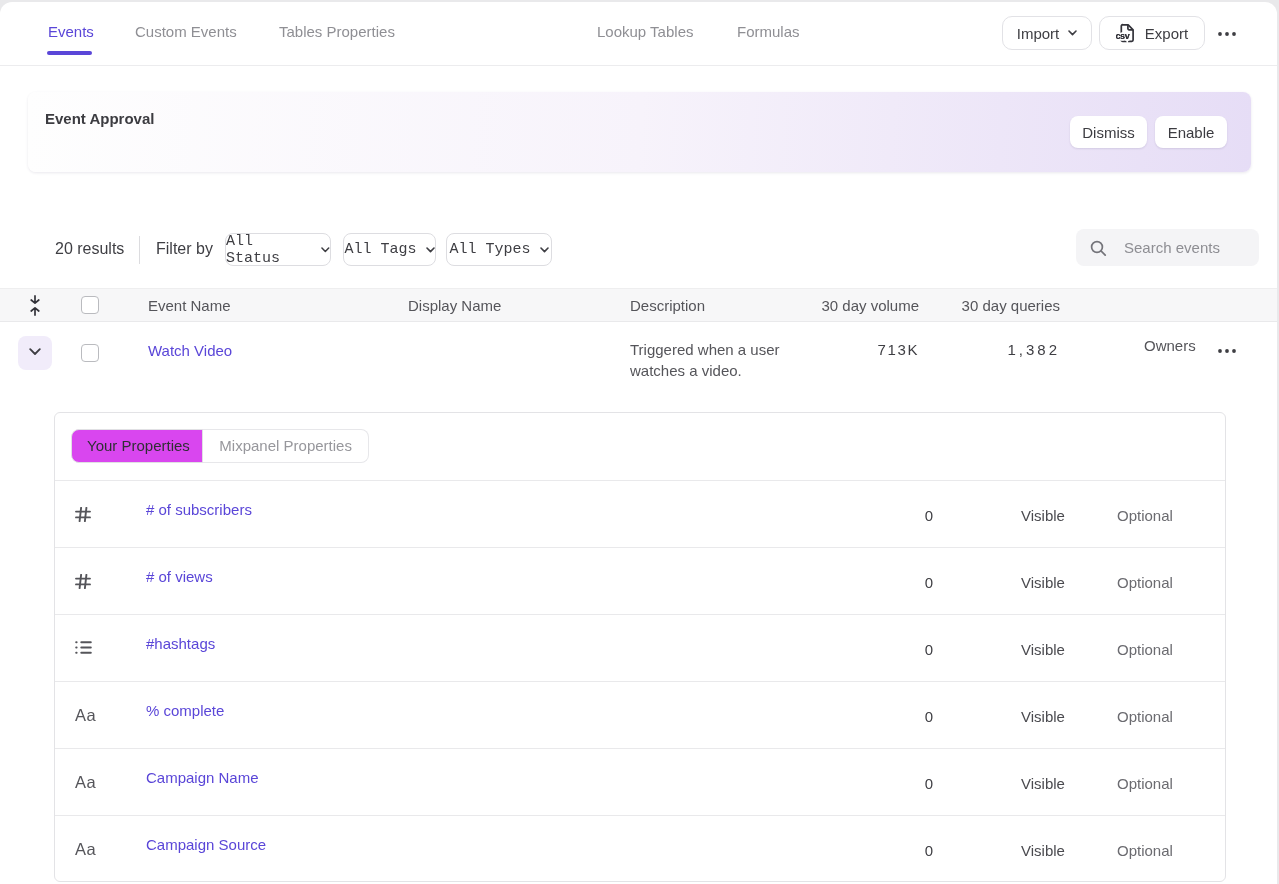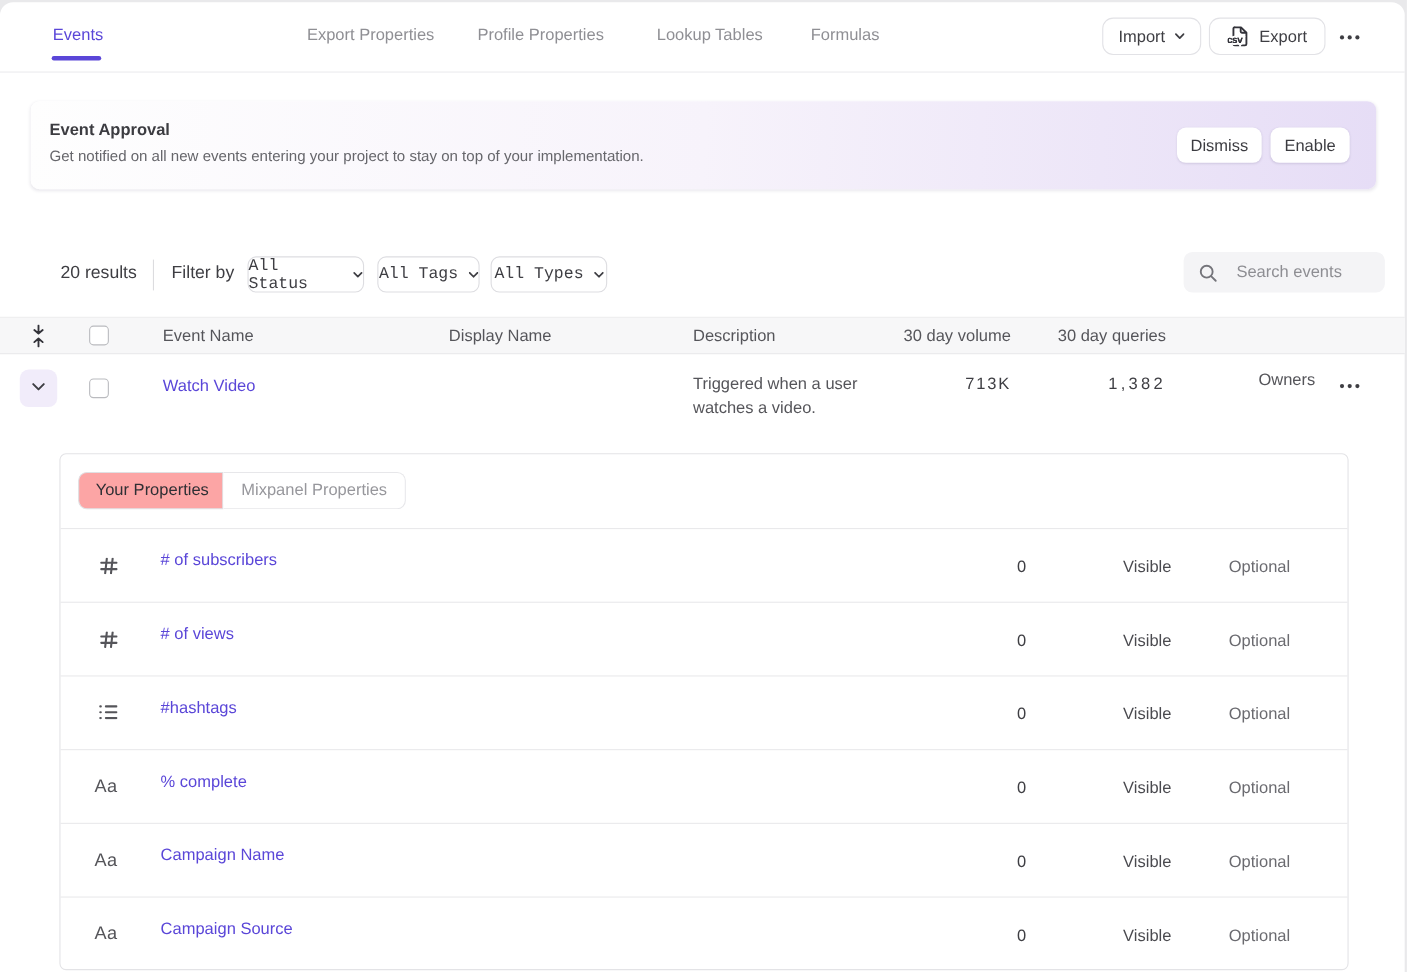--- a/index.html
+++ b/index.html
@@ -39,41 +39,41 @@
 
 .expbtn { position:absolute; left:18px; top:334px; width:34px; height:34px; background:#f1ecfa; border-radius:8px; }
 .rowlink { position:absolute; left:148px; top:340px; font-size:15px; color:#5a46d8; }
 .desc { position:absolute; left:630px; top:338px; font-size:15px; color:#55555a; line-height:20.5px; }
 .num { position:absolute; top:339px; font-size:15px; color:#3e3e43; text-align:right; }
 
 
 .panel { position:absolute; left:54px; top:410px; width:1172px; height:470px; border:1px solid #e3e3e6; border-radius:6px; background:#fff; }
 .ptabs { position:absolute; left:16px; top:16px; height:34px; display:flex; }
 .ptab { height:34px; line-height:32px; padding:0 14px; font-size:15px; border:1px solid #e7e7ea; background:#fff; color:#97979c; font-weight:500; white-space:nowrap; }
-.ptab.on { background:#fca5a5; border-color:#e0e0e3; color:#2f2f34; border-radius:8px 0 0 8px; padding:0 12px 0 15px; }
+.ptab.on { background:#d946ef; border-color:#e0e0e3; color:#2f2f34; border-radius:8px 0 0 8px; padding:0 12px 0 15px; }
 .ptab.off { border-left:none; border-radius:0 8px 8px 0; padding:0 16.5px; }
 .psep { position:absolute; left:0; top:67px; width:100%; height:1px; background:#e9e9eb; }
 .prow { position:absolute; left:0; width:100%; height:67px; border-bottom:1px solid #e9e9eb; }
 .prow:last-child { border-bottom:none; }
-.picon { position:absolute; left:20px; top:0; width:32px; height:67px; display:flex; align-items:center; justify-content:flex-end; color:#55555a; }
+.picon { position:absolute; left:20px; top:0; width:32px; height:67px; display:flex; align-items:center; justify-content:flex-start; color:#55555a; }
 .pname { position:absolute; left:91px; top:20px; font-size:15px; color:#5a46d8; }
 .pzero { position:absolute; left:858px; top:26px; width:20px; text-align:right; font-size:15px; color:#3e3e43; }
 .pvis { position:absolute; left:966px; top:26px; font-size:15px; color:#4a4a4f; }
 .popt { position:absolute; left:1062px; top:26px; font-size:15px; color:#6b6b70;text-align:center; }
 .aaic { font-size:16.5px; font-weight:400; color:#55555a; letter-spacing:0.5px; }
 </style>
 </head>
 <body>
 <div class="card">
 
   <div class="tabbar">
     <div class="tab active" style="left:48px;">Events</div>
     <div class="tab-underline" style="left:47px; width:45px;"></div>
-    <div class="tab" style="left:279px;">Export Properties</div>
-    <div class="tab" style="left:434px;">Profile Properties</div>
+    <div class="tab" style="left:135px;">Custom Events</div>
+    <div class="tab" style="left:279px;">Tables Properties</div>
     <div class="tab" style="left:597px;">Lookup Tables</div>
     <div class="tab" style="left:737px;">Formulas</div>
 
     <div class="btn" style="left:1002px; top:14px; width:90px; height:34px;">Import
       <svg class="chev" width="9" height="6" viewBox="0 0 9 6">
           <path d="M1 1 L4.5 4.6 L8 1" fill="none" stroke="#3e3e43" stroke-width="1.6" stroke-linecap="round" stroke-linejoin="round"></path>
         </svg>
     </div>
     <div class="btn" style="left:1099px; top:14px; width:106px; height:34px;justify-content:center;">
       <svg width="19" height="20" viewBox="0 0 19 20" style="margin-right:10px;">
@@ -86,21 +86,20 @@
     </div>
     <svg class="abs" style="left:1217px; top:28px;" width="20" height="8" viewBox="0 0 20 8">
       <circle cx="3" cy="4" r="1.9" fill="#3e3e43"></circle>
         <circle cx="10" cy="4" r="1.9" fill="#3e3e43"></circle>
         <circle cx="17" cy="4" r="1.9" fill="#3e3e43"></circle>
     </svg>
   </div>
 
   <div class="banner">
     <h3>Event Approval</h3>
-    <p>Get notified on all new events entering your project to stay on top of your implementation.</p>
     <div class="bbtn" style="left:1042px; width:77px;">Dismiss</div>
     <div class="bbtn" style="left:1127px; width:72px;">Enable</div>
   </div>
 
   <div class="filterrow">
     <div class="ftext" style="left:55px;">20 results</div>
     <div class="vdiv"></div>
     <div class="ftext" style="left:156px;">Filter by</div>
     <div class="fbtn" style="left:225px; width:106px;">All Status
       <svg class="chev" width="9" height="6" viewBox="0 0 9 6">

